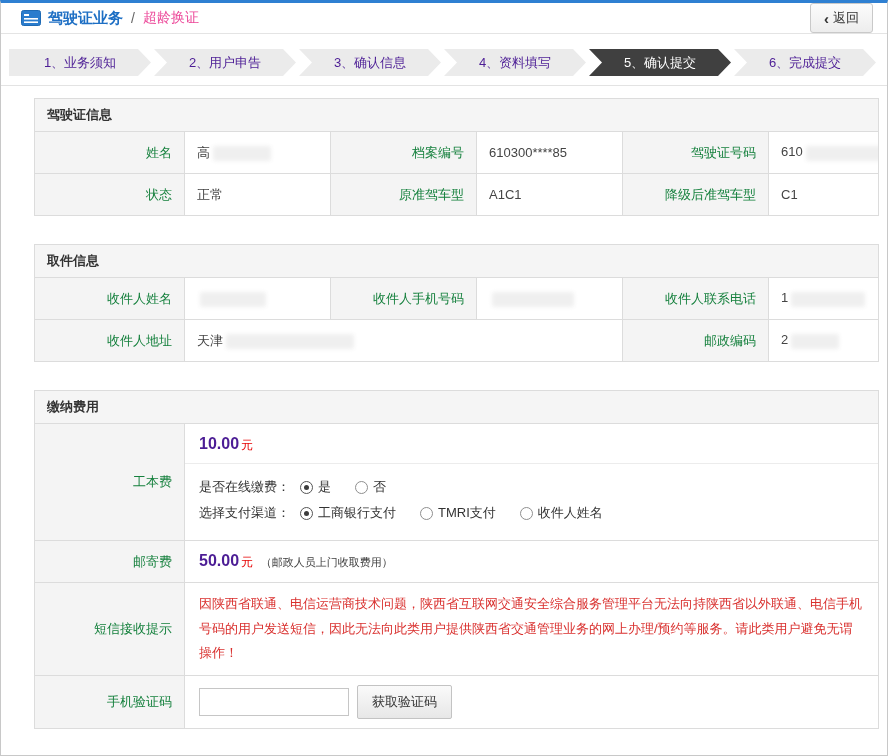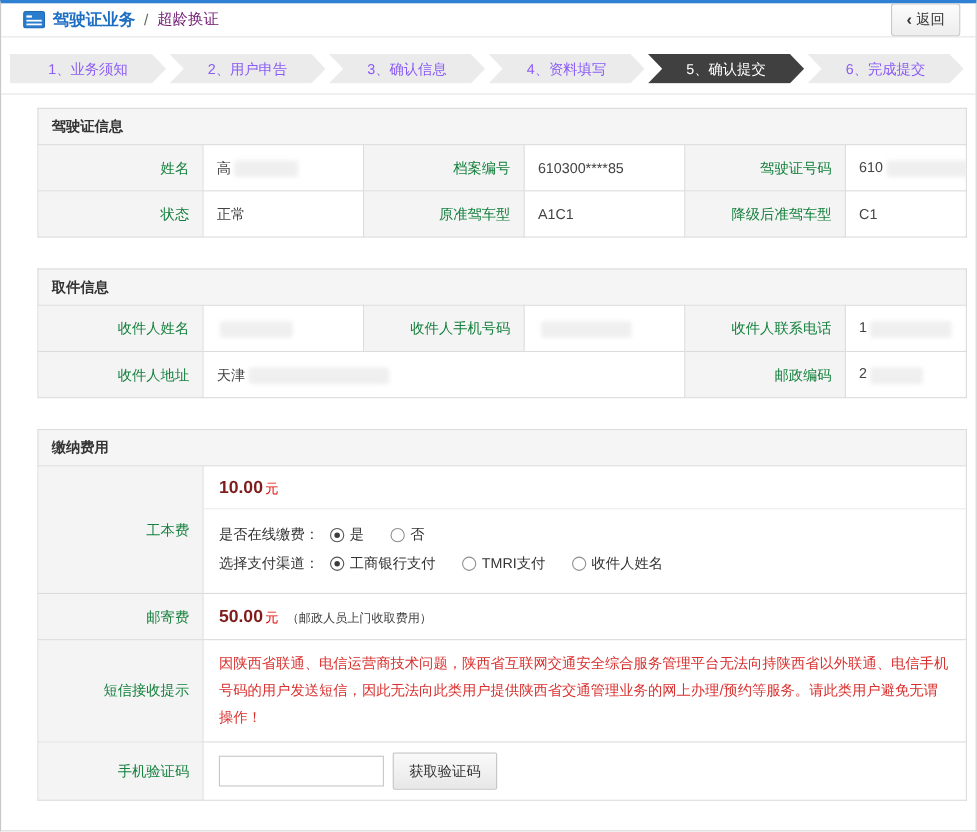--- a/index.html
+++ b/index.html
@@ -7,50 +7,50 @@
   .page { width:888px; height:756px; border:1px solid #c8c8c8; border-top:3px solid #2f80d2;
           background:#fff; display:flex; flex-direction:column; overflow:hidden; }
 
   
   .topbar { height:31px; flex:0 0 auto; display:flex; align-items:center; justify-content:space-between;
             padding:0 14px 0 20px; border-bottom:1px solid #e4e4e4; }
   .topbar-left { display:flex; align-items:center; gap:7px; }
   .biz-icon svg { display:block; }
   .page-title { color:#1e6fc4; font-size:15px; font-weight:bold; }
   .crumb-sep { color:#666; font-size:14px; margin:0 1px; }
-  .crumb-cur { color:#701a75; font-size:14px; }
+  .crumb-cur { color:#ec4899; font-size:14px; }
   .back-btn { display:inline-flex; align-items:center; gap:4px; background:linear-gradient(#fcfcfc,#ededed);
               border:1px solid #c9c9c9; border-radius:3px; padding:5px 13px; font-size:13px; color:#333; cursor:pointer; }
   .back-btn .chev { font-size:15px; line-height:1; font-weight:bold; color:#333; }
 
   
   .steps-outer { flex:0 0 auto; padding:15px 8px 9px; border-bottom:1px solid #e3e3e3; }
   .steps { display:flex; }
-  .step { flex:1; height:27px; line-height:27px; text-align:center; font-size:13px; color:#8b5cf6;
+  .step { flex:1; height:27px; line-height:27px; text-align:center; font-size:13px; color:#4c1d95;
           background:#ebebeb; margin-right:3px; cursor:pointer;
           clip-path: polygon(0 0, calc(100% - 13px) 0, 100% 50%, calc(100% - 13px) 100%, 0 100%); }
   .step.notch { clip-path: polygon(0 0, calc(100% - 13px) 0, 100% 50%, calc(100% - 13px) 100%, 0 100%, 13px 50%); }
   .step.checked { background:#404040; color:#fff; }
 
   
   .section { margin:12px 8px 16px;padding-left:25px; }
   .section-header { background:#f5f5f5; border:1px solid #dcdcdc; border-bottom:none;
                     padding:7px 12px; font-size:13px; font-weight:bold; color:#333; }
   table { width:100%; border-collapse:collapse; table-layout:fixed; font-size:13px; }
   td { border:1px solid #dcdcdc; height:42px; padding:0 12px; overflow:hidden; white-space:nowrap; }
   td.lbl { background:#f4f4f4; text-align:right; color:#15803d; }
   td.val { background:#fff; color:#444; text-align:left; }
   .redact { display:inline-block; height:15px; vertical-align:middle; background:#efefef;
             filter:blur(2px); border-radius:2px; margin-left:3px; }
 
   
   .pay-table td.lbl { width:150px; }
   .pay-table td.pay-cell { padding:0; white-space:normal; height:auto; }
   .fee-line { padding:11px 14px 9px; border-bottom:1px solid #ececec; }
-  .amt { color:#7f1d1d; font-size:16px; font-weight:bold; }
+  .amt { color:#4c1d95; font-size:16px; font-weight:bold; }
   .unit { color:#e60000; font-size:12px; margin-left:2px; }
   .note-red { color:#404040; font-size:11px; margin-left:4px; }
   .pay-opts { padding:6px 14px 10px; color:#333; }
   .opt-row { display:flex; align-items:center; margin:8px 0; }
   .opt-q { margin-right:10px; }
   .radio-opt { display:inline-flex; align-items:center; margin-right:24px; cursor:pointer; }
   .radio { display:inline-block; width:13px; height:13px; border:1px solid #8f8f8f; border-radius:50%;
            background:#fff; margin-right:5px; position:relative; }
   .radio.checked { border-color:#555; }
   .radio.checked::after { content:""; position:absolute; left:3px; top:3px; width:5px; height:5px;

